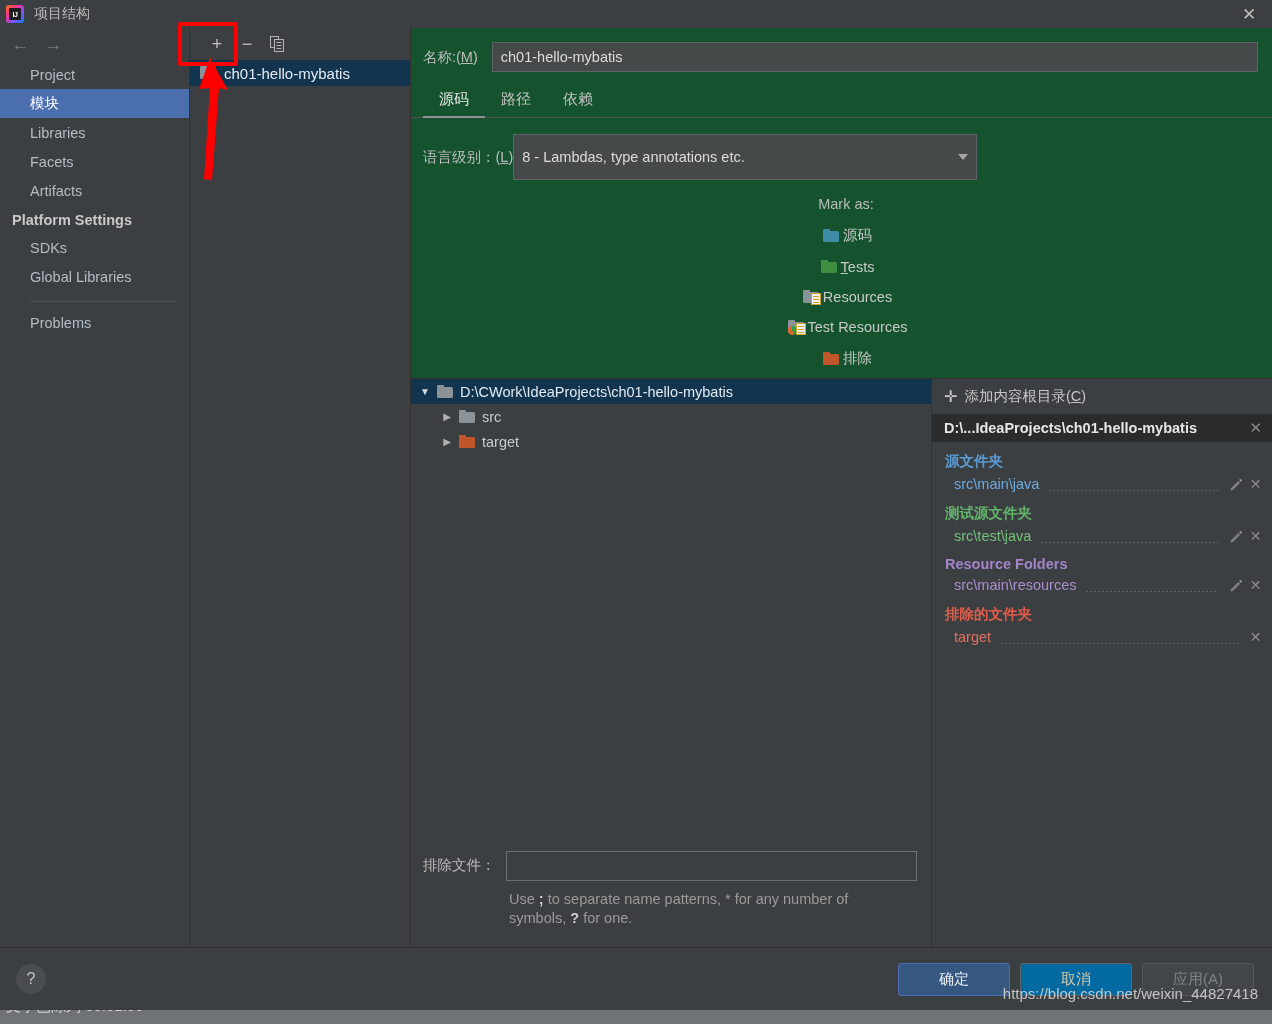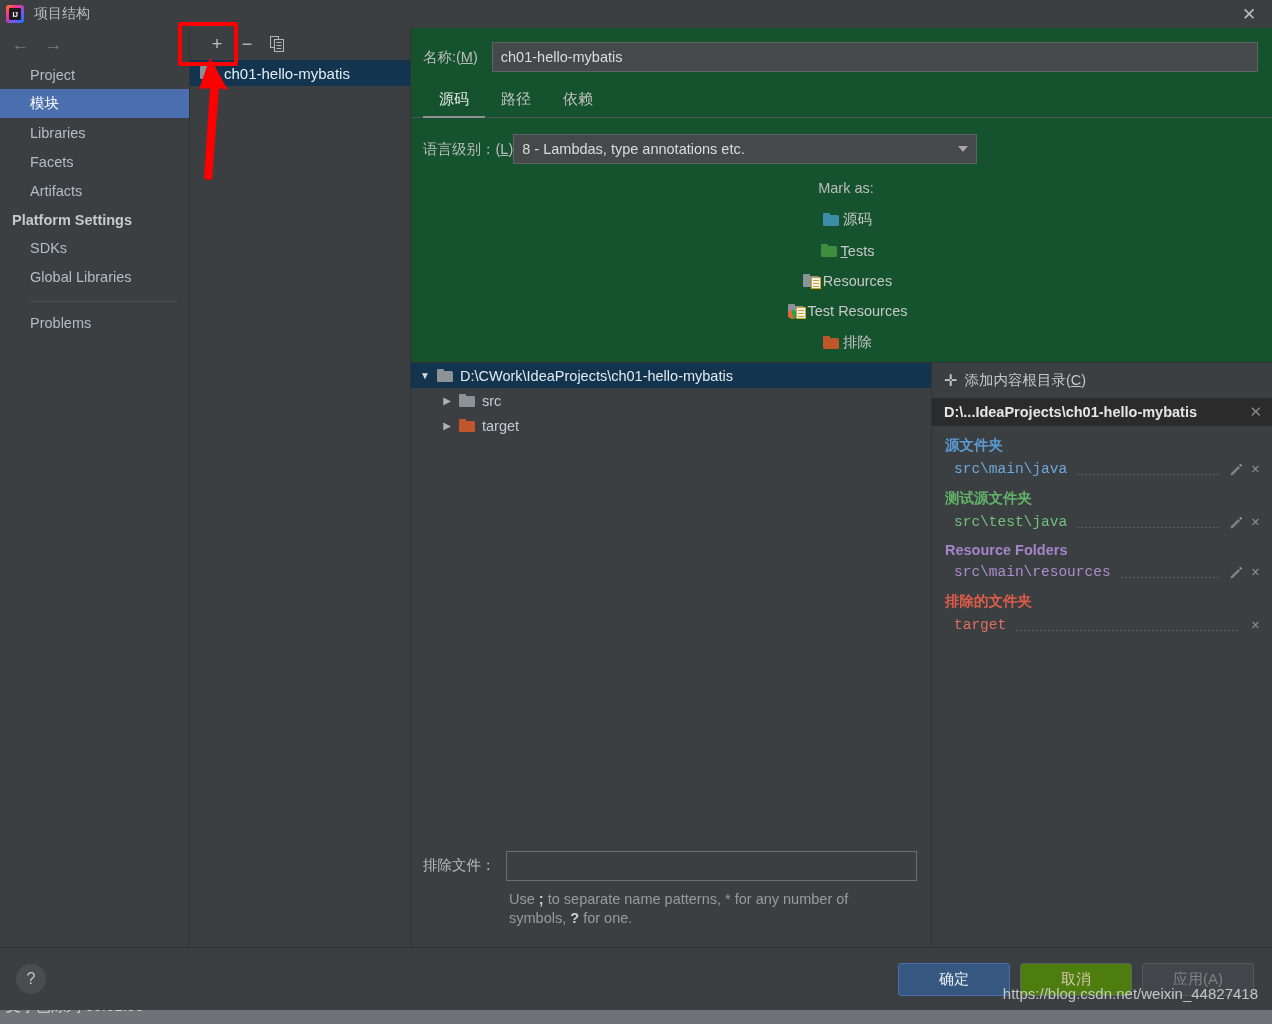--- a/index.html
+++ b/index.html
@@ -180,21 +180,21 @@
     display: flex; align-items: center; 
     padding: 16px 14px 0 12px;
   }
   .lang-label { color: #bcbcbc; font-size: 14.5px; white-space: nowrap; }
   .lang-label u { text-decoration: underline; }
   .lang-select {
     flex: 1; max-width: 446px;
     height: 28px; background: #45494a;
     border: 1px solid #5e6366;
     display: flex; align-items: center; justify-content: space-between;
-    padding: 0 8px; cursor: pointer;
+    padding: 8px 8px; cursor: pointer;
   }
   .lang-select span { color: #dcdcdc; font-size: 14.5px; }
   .caret {
     width: 0; height: 0; border-left: 5px solid transparent;
     border-right: 5px solid transparent; border-top: 6px solid #a6a6a6;
   }
 
   .markas-row {
     display: flex; align-items: center; gap: 14px;
     padding: 16px 0 10px 12px;
@@ -286,21 +286,20 @@
   .root-header .rh-title {
     color: #e6e6e6; font-size: 14.5px; font-weight: bold;
   }
   .rh-x { color: #8a8a8a; font-size: 15px; cursor: pointer; }
   .root-body { padding: 10px 0 0 0; }
   .root-section { margin-bottom: 10px; }
   .rs-title { font-size: 14.5px; font-weight: bold; padding-left: 13px; margin-bottom: 3px; }
   .rs-row {
     display: flex; align-items: center; gap: 6px;
     padding: 2px 10px 2px 22px;
-    font-family: Liberation Mono, monospace;
   }
   .rs-path { font-size: 14.5px; white-space: nowrap; }
   .rs-dots {
     flex: 1; height: 1px;
     background-image: linear-gradient(to right, #5a5f62 40%, transparent 0%);
     background-size: 4px 1px; background-repeat: repeat-x;
     margin: 0 4px;
     position: relative; top: 6px;
   }
   .rs-pencil { width: 14px; height: 14px; flex: none; opacity: .72; }
@@ -323,21 +322,21 @@
   }
   .footer-spacer { flex: 1; }
   .btns { display: flex; gap: 10px; }
   .btn {
     min-width: 86px; height: 31px;
     display: flex; align-items: center; justify-content: center;
     font-size: 15px; cursor: pointer; border-radius: 3px;
     padding: 0 12px;
   }
   .btn.primary { background: #365880; color: #e8eef5; border: 1px solid #4b6eaf; }
-  .btn.normal  { background: #4d7c0f; color: #d6c9a9; border: 1px solid #5e6366; }
+  .btn.normal  { background: #0369a1; color: #d6c9a9; border: 1px solid #5e6366; }
   .btn.disabled{ background: #42464a; color: #7e8285; border: 1px solid #55595c; }
 
   .watermark {
     position: absolute; right: 14px; bottom: 8px;
     color: #cfcfcf; font-size: 15px; opacity: .92;
     font-family: "Liberation Sans", sans-serif;
     pointer-events: none;
   }
 
   

